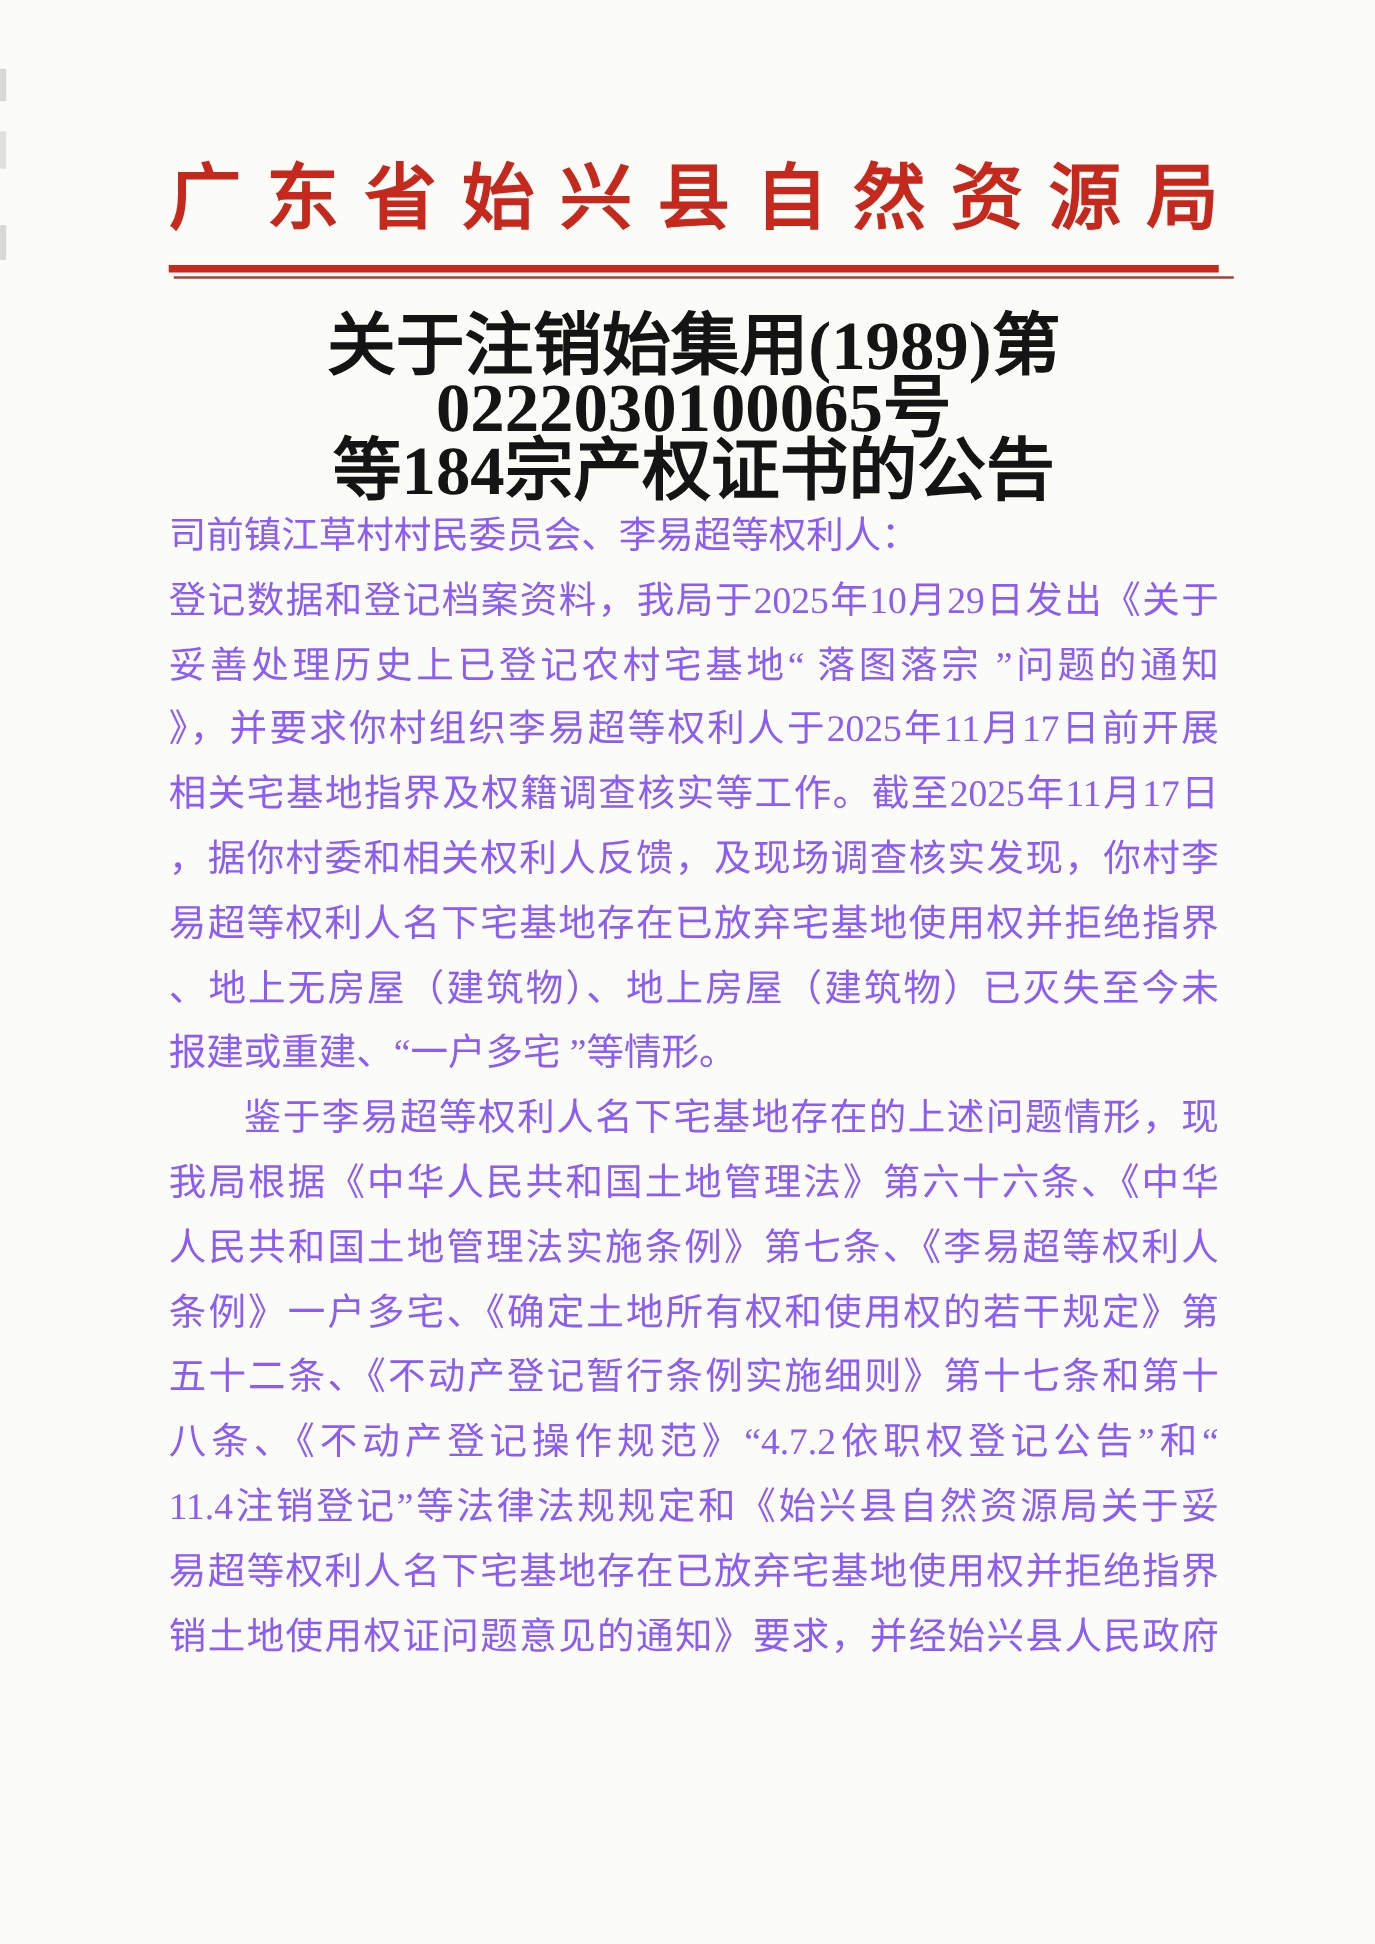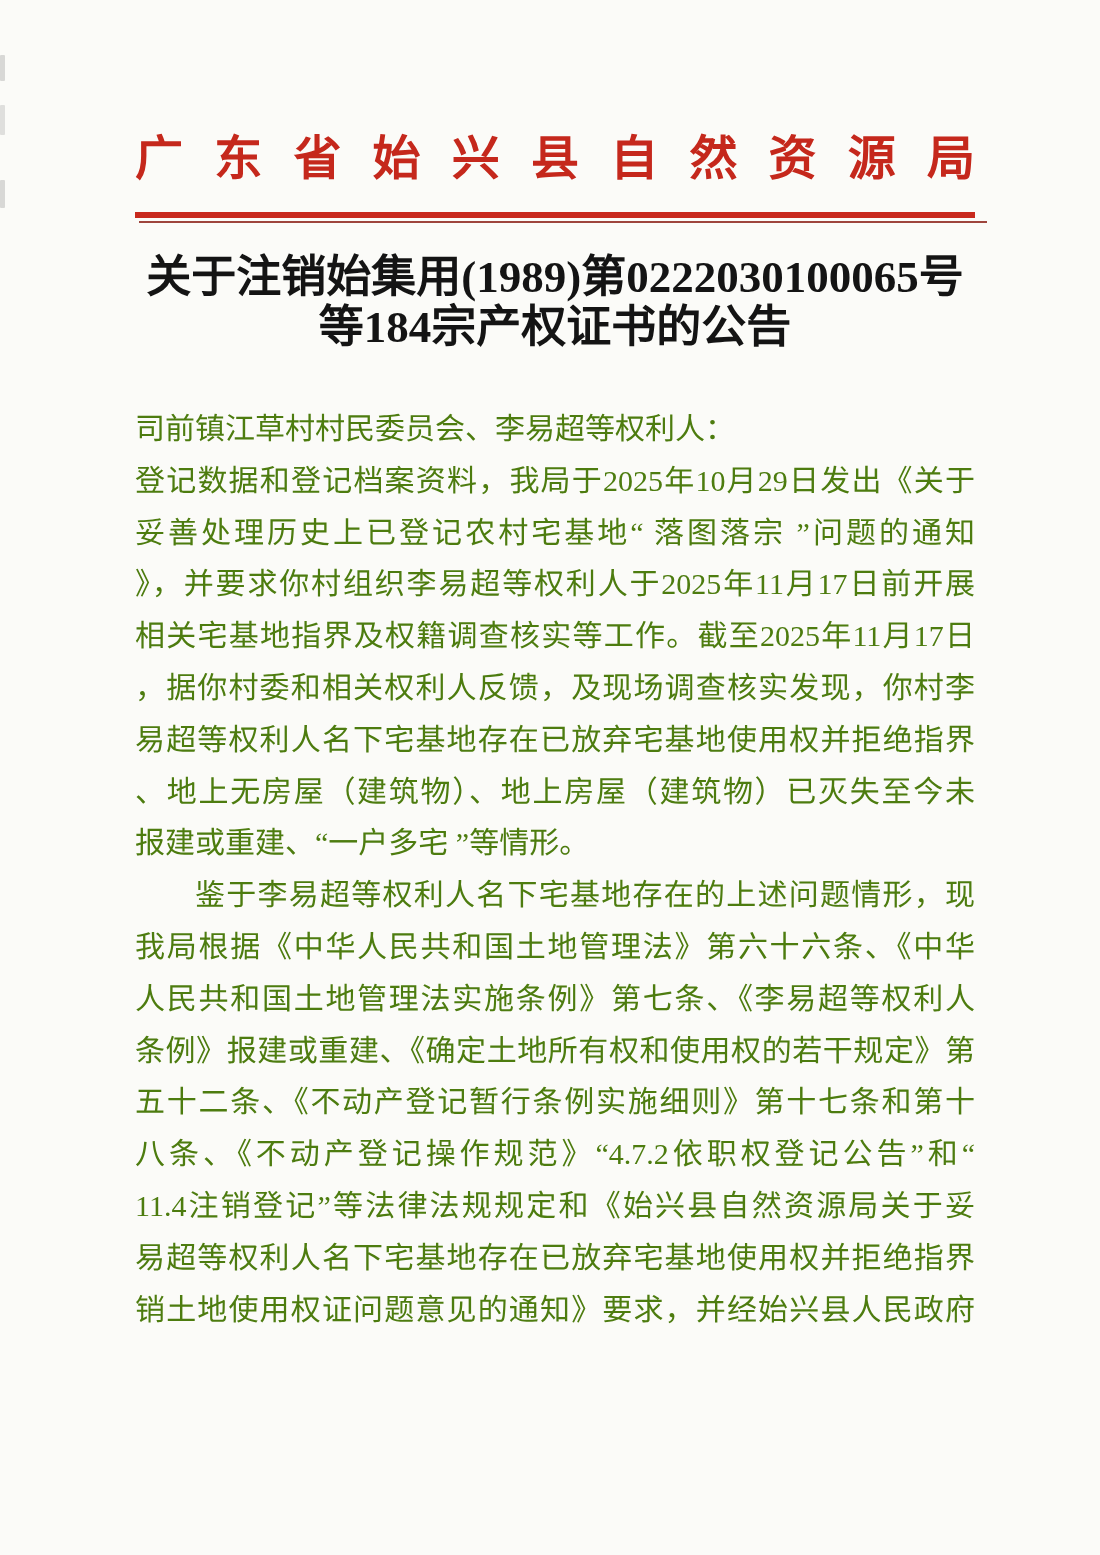--- a/index.html
+++ b/index.html
@@ -26,21 +26,21 @@
   }
   .edge-mark.m1 { top: 55px;  height: 26px; }
   .edge-mark.m2 { top: 105px; height: 30px; opacity: .8; }
   .edge-mark.m3 { top: 180px; height: 28px; }
 
   .letterhead-agency {
     position: absolute;
     left: 135px;
     width: 840px;
     top: 123px;
-    font-size: 48px;
+    font-size: 58px;
     line-height: 72px;
     font-weight: 700;
     color: #c5281c;
     text-align: justify;
     text-align-last: justify;
     white-space: nowrap;
     letter-spacing: 0;
   }
   .rule-thick {
     position: absolute;
@@ -59,32 +59,32 @@
     background: #9e453d;
   }
   .doc-title {
     position: absolute;
     left: 130px;
     width: 850px;
     top: 252px;
     text-align: center;
     font-weight: 700;
     color: #141414;
-    font-size: 45px;
+    font-size: 55px;
     line-height: 50px;
     margin: 0;
   }
   .doc-body {
     position: absolute;
     left: 135px;
     width: 840px;
     top: 403px;
     font-size: 30px;
     line-height: 51.8px;
-    color: #4d7c0f;
+    color: #8b5cf6;
   }
   .line {
     height: 51.8px;
     white-space: nowrap;
   }
   .line.fill {
     white-space: normal;
     text-align: justify;
     text-align-last: justify;
   }
@@ -118,21 +118,21 @@
     <div class="line fill">妥善处理历史上已登记农村宅基地“ 落图落宗 ”问题的通知</div>
     <div class="line fill">》，并要求你村组织李易超等权利人于2025年11月17日前开展</div>
     <div class="line fill">相关宅基地指界及权籍调查核实等工作。截至2025年11月17日</div>
     <div class="line fill">，据你村委和相关权利人反馈，及现场调查核实发现，你村李</div>
     <div class="line fill">易超等权利人名下宅基地存在已放弃宅基地使用权并拒绝指界</div>
     <div class="line fill">、地上无房屋（建筑物）、地上房屋（建筑物）已灭失至今未</div>
     <div class="line">报建或重建、“一户多宅 ”等情形。</div>
     <div class="line fill indent">鉴于李易超等权利人名下宅基地存在的上述问题情形，现</div>
     <div class="line fill">我局根据《中华人民共和国土地管理法》第六十六条、《中华</div>
     <div class="line fill">人民共和国土地管理法实施条例》第七条、《李易超等权利人</div>
-    <div class="line fill">条例》报建或重建、《确定土地所有权和使用权的若干规定》第</div>
+    <div class="line fill">条例》一户多宅、《确定土地所有权和使用权的若干规定》第</div>
     <div class="line fill">五十二条、《不动产登记暂行条例实施细则》第十七条和第十</div>
     <div class="line fill">八条、《不动产登记操作规范》“4.7.2依职权登记公告”和“</div>
     <div class="line fill">11.4注销登记”等法律法规规定和《始兴县自然资源局关于妥</div>
     <div class="line fill">易超等权利人名下宅基地存在已放弃宅基地使用权并拒绝指界</div>
     <div class="line fill">销土地使用权证问题意见的通知》要求，并经始兴县人民政府</div>
   </main>
 
 </div>
 
 </body></html>

